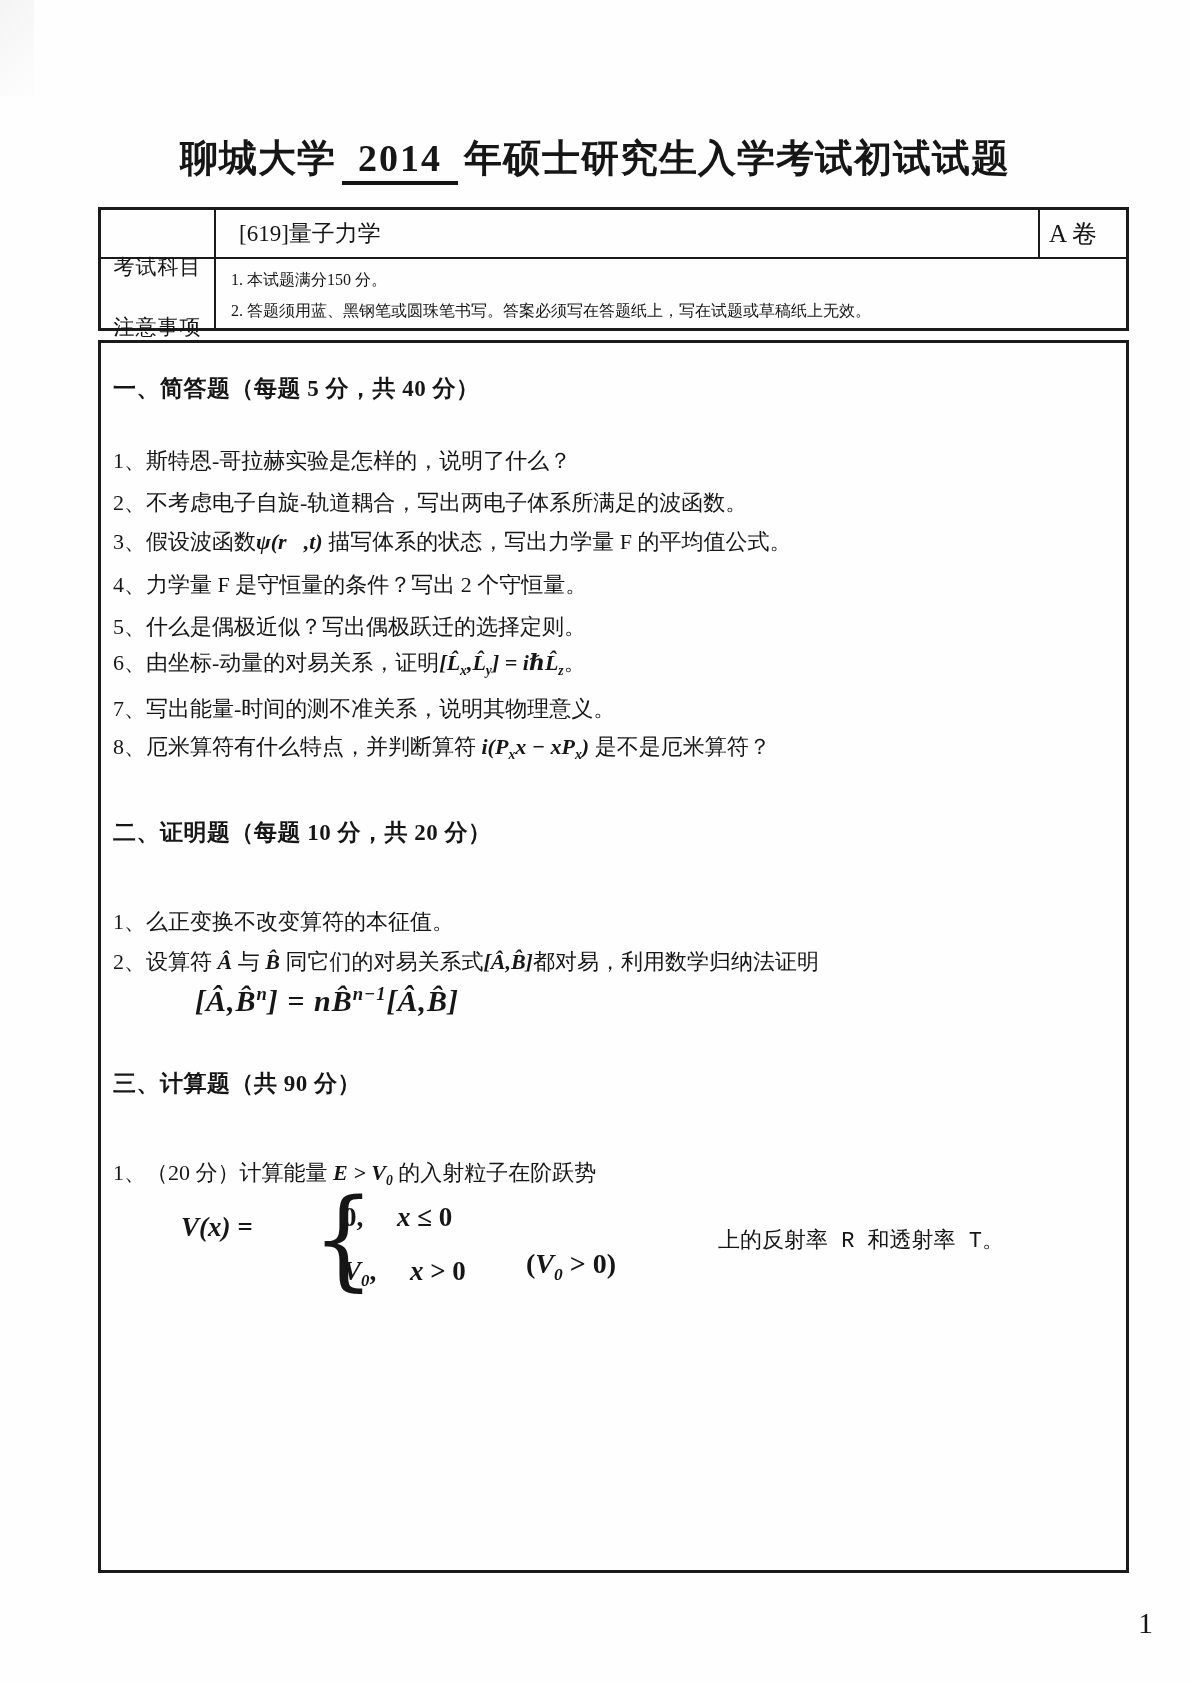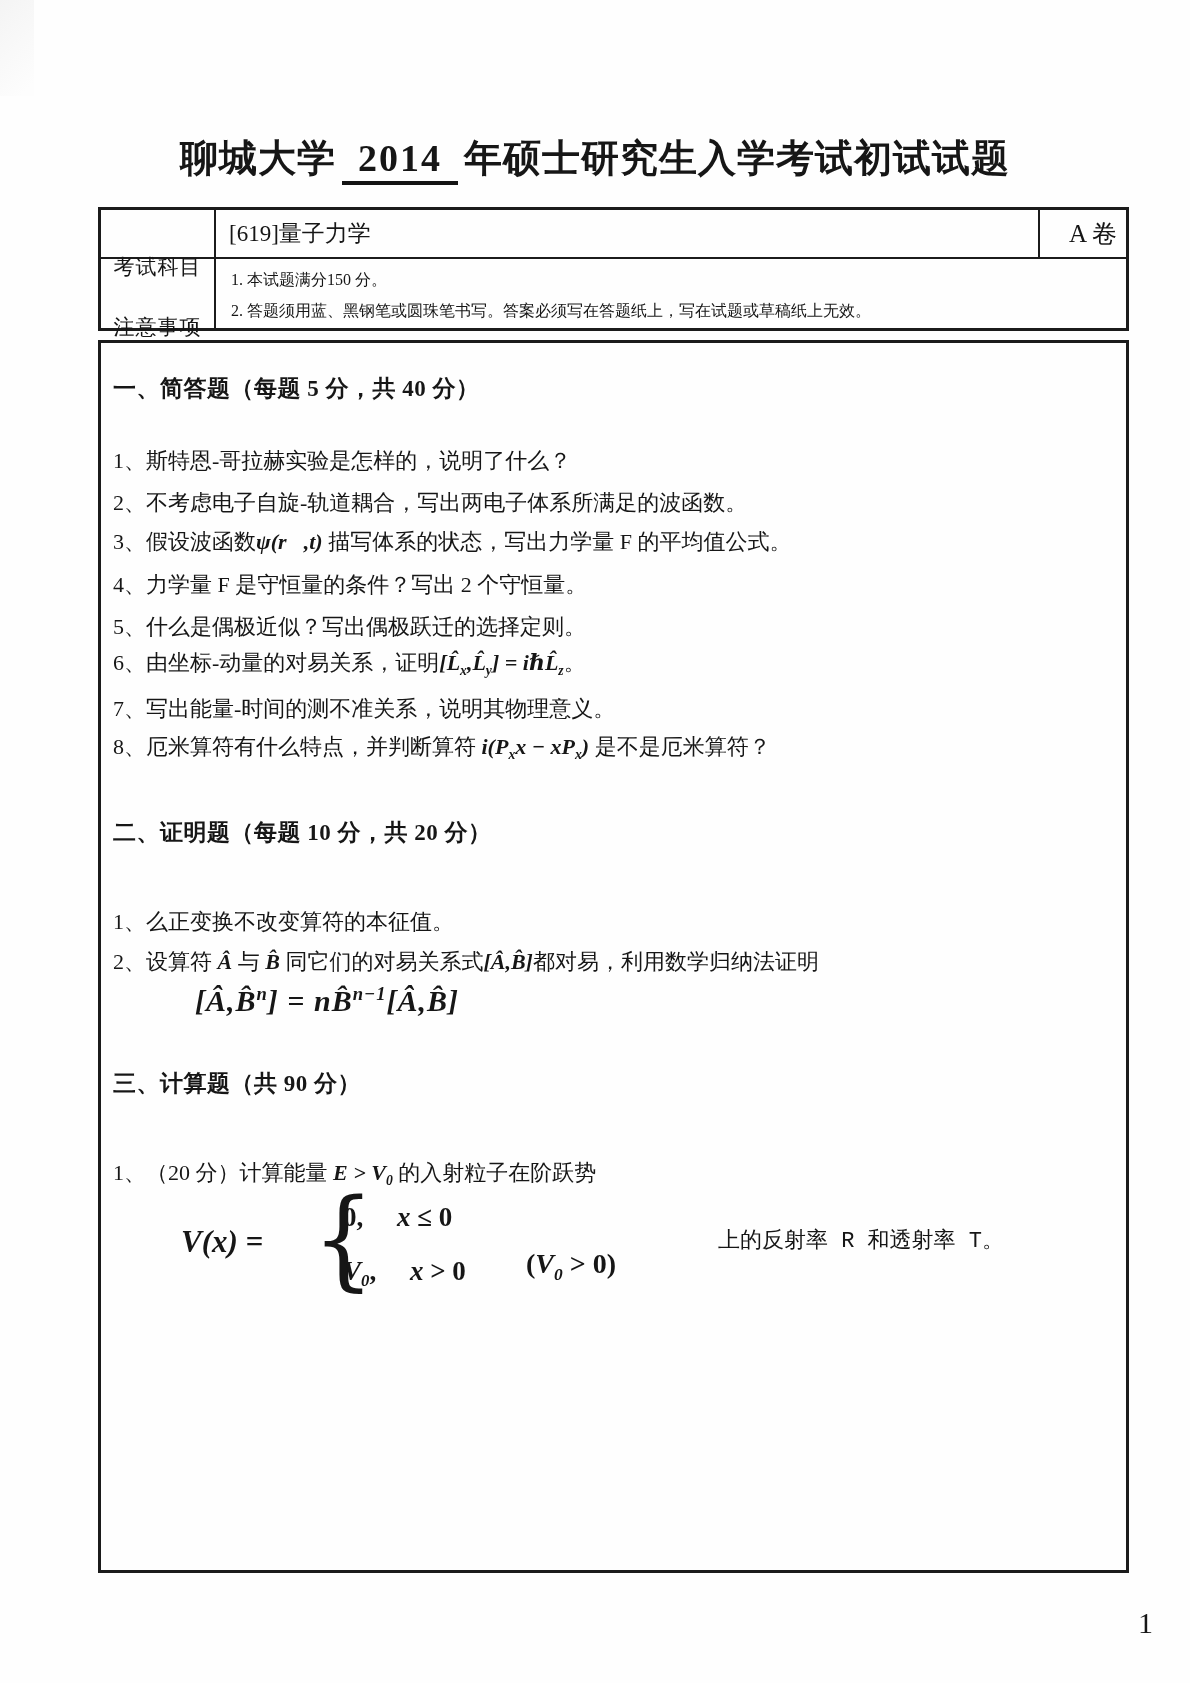--- a/index.html
+++ b/index.html
@@ -67,21 +67,21 @@
     font-size: 0.62em;
   }
   .formula {
     font-size: 30px;
     font-weight: bold;
     font-style: italic;
     letter-spacing: 1px;
   }
   
   .piecewise { position: absolute; left: 80px; top: 845px; height: 115px; }
-  .pw-lhs { position: absolute; left: 0; top: 36px; font-size: 31px; font-weight: bold; font-style: italic; white-space: nowrap; }
+  .pw-lhs { position: absolute; left: 0; top: 24px; font-size: 27px; font-weight: bold; font-style: italic; white-space: nowrap; }
   .pw-brace {
     position: absolute; left: 128px; top: -8px;
     font-size: 108px; line-height: 118px; font-weight: normal;
     transform: scaleX(0.9);
     font-family: "DejaVu Serif", serif;
   }
   .pw-cases { position: absolute; left: 162px; top: 2px; font-size: 27px; font-weight: bold; }
   .pw-case { height: 54px; line-height: 54px; white-space: nowrap; }
   .pw-cond { position: absolute; left: 345px; top: 60px; font-size: 28px; font-weight: bold; white-space: nowrap; }
   .page-number {
@@ -99,22 +99,22 @@
   <div class="title">
     <span>聊城大学</span><span class="year-blank"><span>2014</span></span><span>年硕士研究生入学考试初试试题</span>
   </div>
 
   <div class="htable">
     <div class="vline" style="left:113px; top:0; width:2px; height:100%;"></div>
     <div class="hline" style="left:0; top:47px; width:100%; height:2px;"></div>
     <div class="vline" style="left:937px; top:0; width:2px; height:47px;"></div>
 
     <div class="cell center label-cell" style="left:0; top:0; width:113px; height:47px;">考试科目</div>
-    <div class="cell subject-cell" style="left:128px; top:0; width:800px; height:47px;">[619]量子力学</div>
-    <div class="cell center version-cell" style="left:939px; top:0; width:66px; height:47px;margin-left:20px;">A 卷</div>
+    <div class="cell subject-cell" style="left:138px; top:0; width:800px; height:47px;">[619]量子力学</div>
+    <div class="cell center version-cell" style="left:939px; top:0; width:66px; height:47px;">A 卷</div>
 
     <div class="cell center label-cell" style="left:0; top:49px; width:113px; height:69px;">注意事项</div>
     <div class="notes-cell" style="position:absolute; left:130px; top:54px; width:895px;">
       <div>1. 本试题满分150 分。</div>
       <div>2. 答题须用蓝、黑钢笔或圆珠笔书写。答案必须写在答题纸上，写在试题或草稿纸上无效。</div>
     </div>
   </div>
 
   <div class="mainbox">
 

